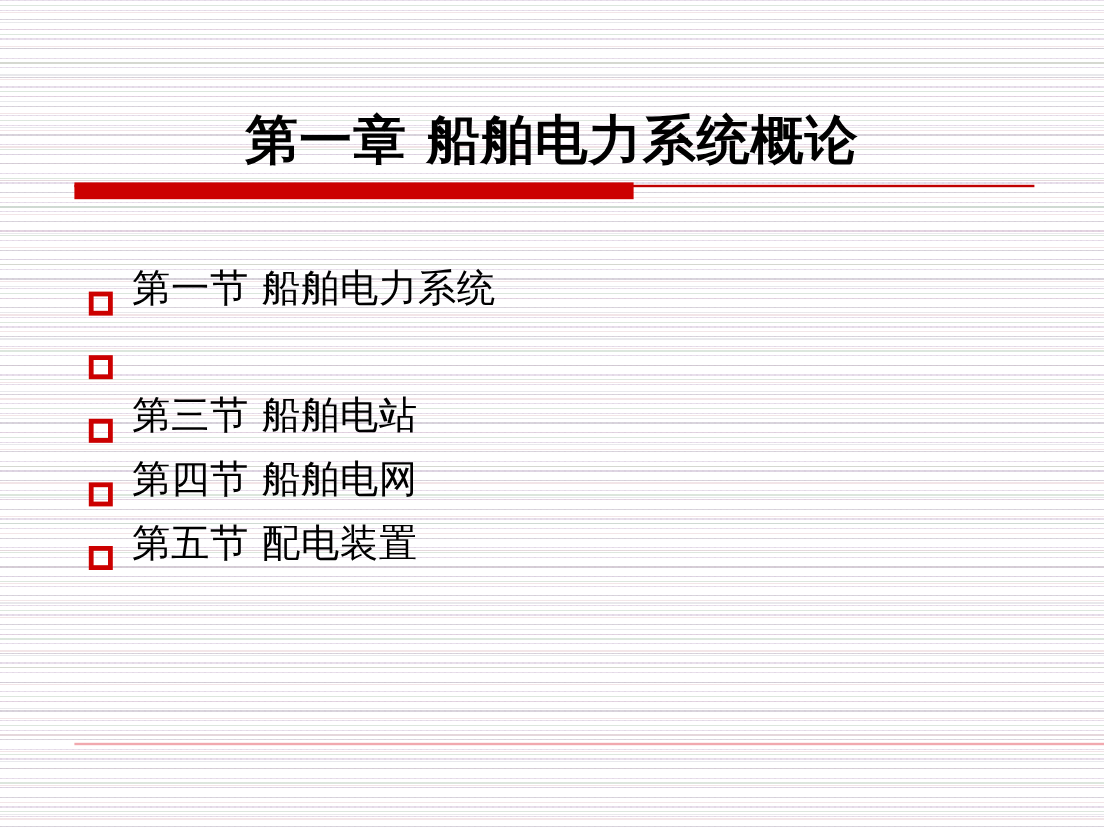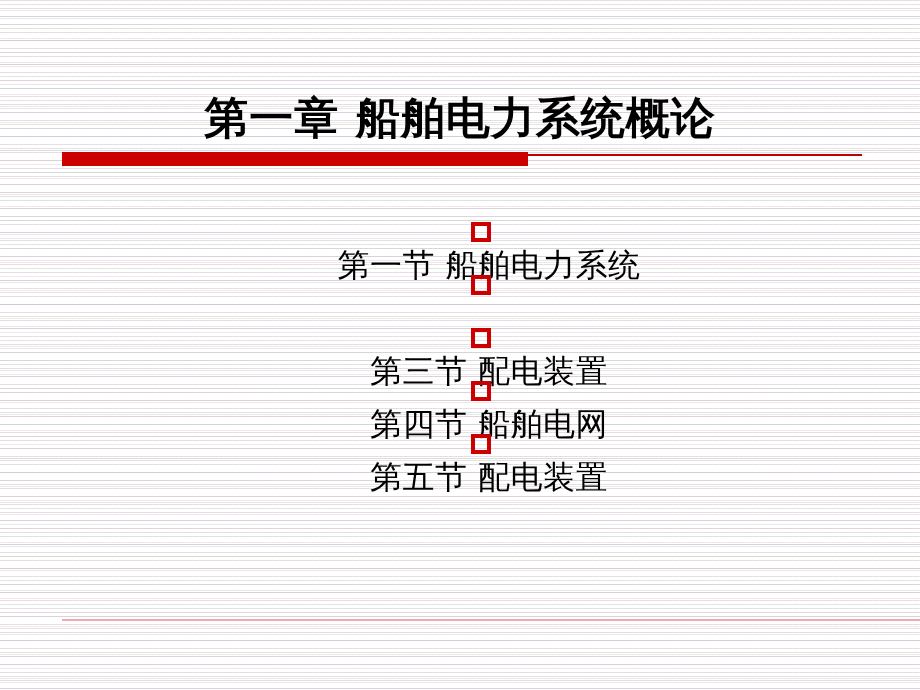--- a/index.html
+++ b/index.html
@@ -121,23 +121,22 @@
 
   .bullet-list {
     position: absolute;
     left: 74px;
     top: 210px;
     width: 830px;
   }
 
   .bullet-row {
     display: flex;
-    align-items: center;
+    align-items: flex-end;
     height: 53px;
-    flex-direction: column;
   }
 
   .bullet-marker {
     flex: 0 0 auto;
     width: 20px;
     height: 20px;
     box-sizing: border-box;
     border: 4px solid #CC0000;
     background: transparent;
     margin-top: 12px;
@@ -185,21 +184,21 @@
         <span class="bullet-marker"></span>
         <span class="bullet-text">第一节 船舶电力系统</span>
       </div>
 
       <div class="bullet-row">
         <span class="bullet-marker"></span>
       </div>
 
       <div class="bullet-row">
         <span class="bullet-marker"></span>
-        <span class="bullet-text">第三节 配电装置</span>
+        <span class="bullet-text">第三节 船舶电站</span>
       </div>
 
       <div class="bullet-row">
         <span class="bullet-marker"></span>
         <span class="bullet-text">第四节 船舶电网</span>
       </div>
 
       <div class="bullet-row">
         <span class="bullet-marker"></span>
         <span class="bullet-text">第五节 配电装置</span>

